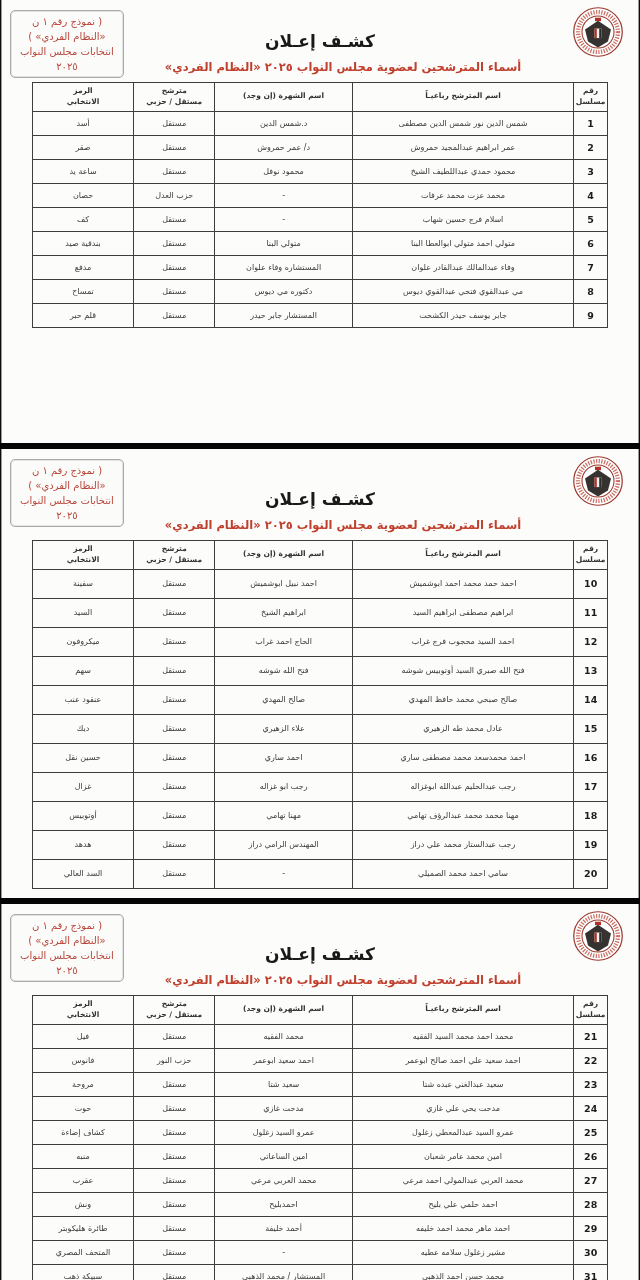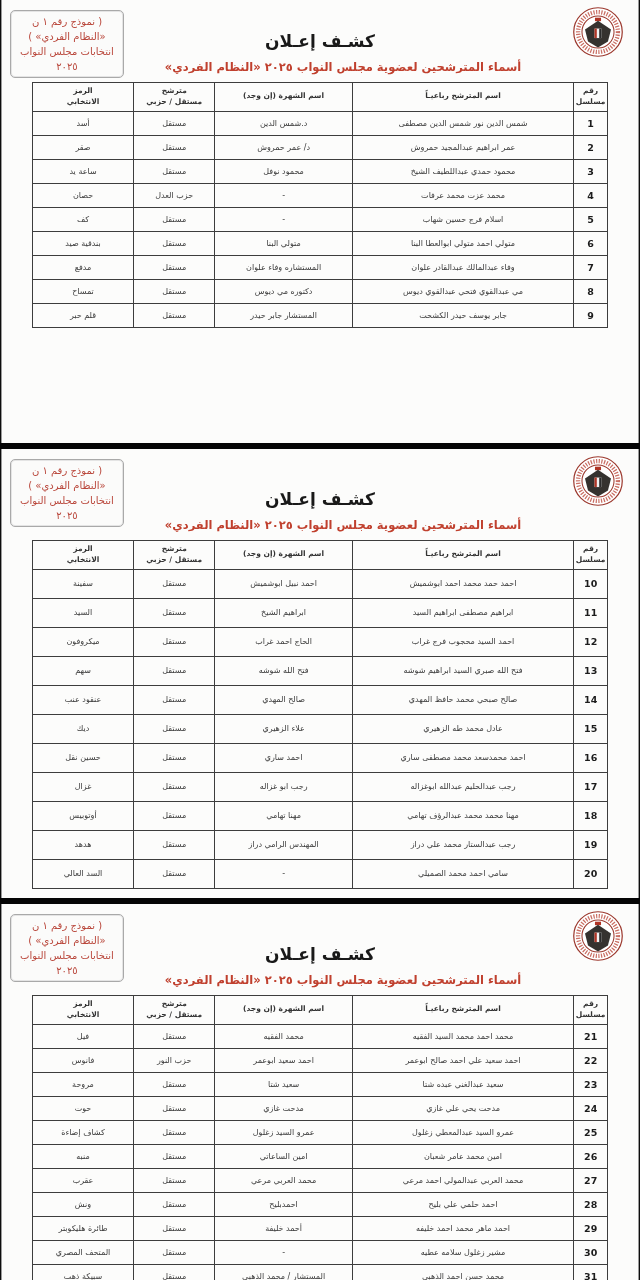--- a/index.html
+++ b/index.html
@@ -208,21 +208,21 @@
         </tr>
         <tr>
           <td class="c-serial">12</td>
           <td class="c-name">احمد السيد محجوب فرج غراب</td>
           <td class="c-alias">الحاج احمد غراب</td>
           <td class="c-party">مستقل</td>
           <td class="c-symbol">ميكروفون</td>
         </tr>
         <tr>
           <td class="c-serial">13</td>
-          <td class="c-name">فتح الله صبري السيد ابراهيم شوشه</td>
+          <td class="c-name">فتح الله صبري السيد أوتوبيس شوشه</td>
           <td class="c-alias">فتح الله شوشه</td>
           <td class="c-party">مستقل</td>
           <td class="c-symbol">سهم</td>
         </tr>
         <tr>
           <td class="c-serial">14</td>
           <td class="c-name">صالح صبحي محمد حافظ المهدي</td>
           <td class="c-alias">صالح المهدي</td>
           <td class="c-party">مستقل</td>
           <td class="c-symbol">عنقود عنب</td>

